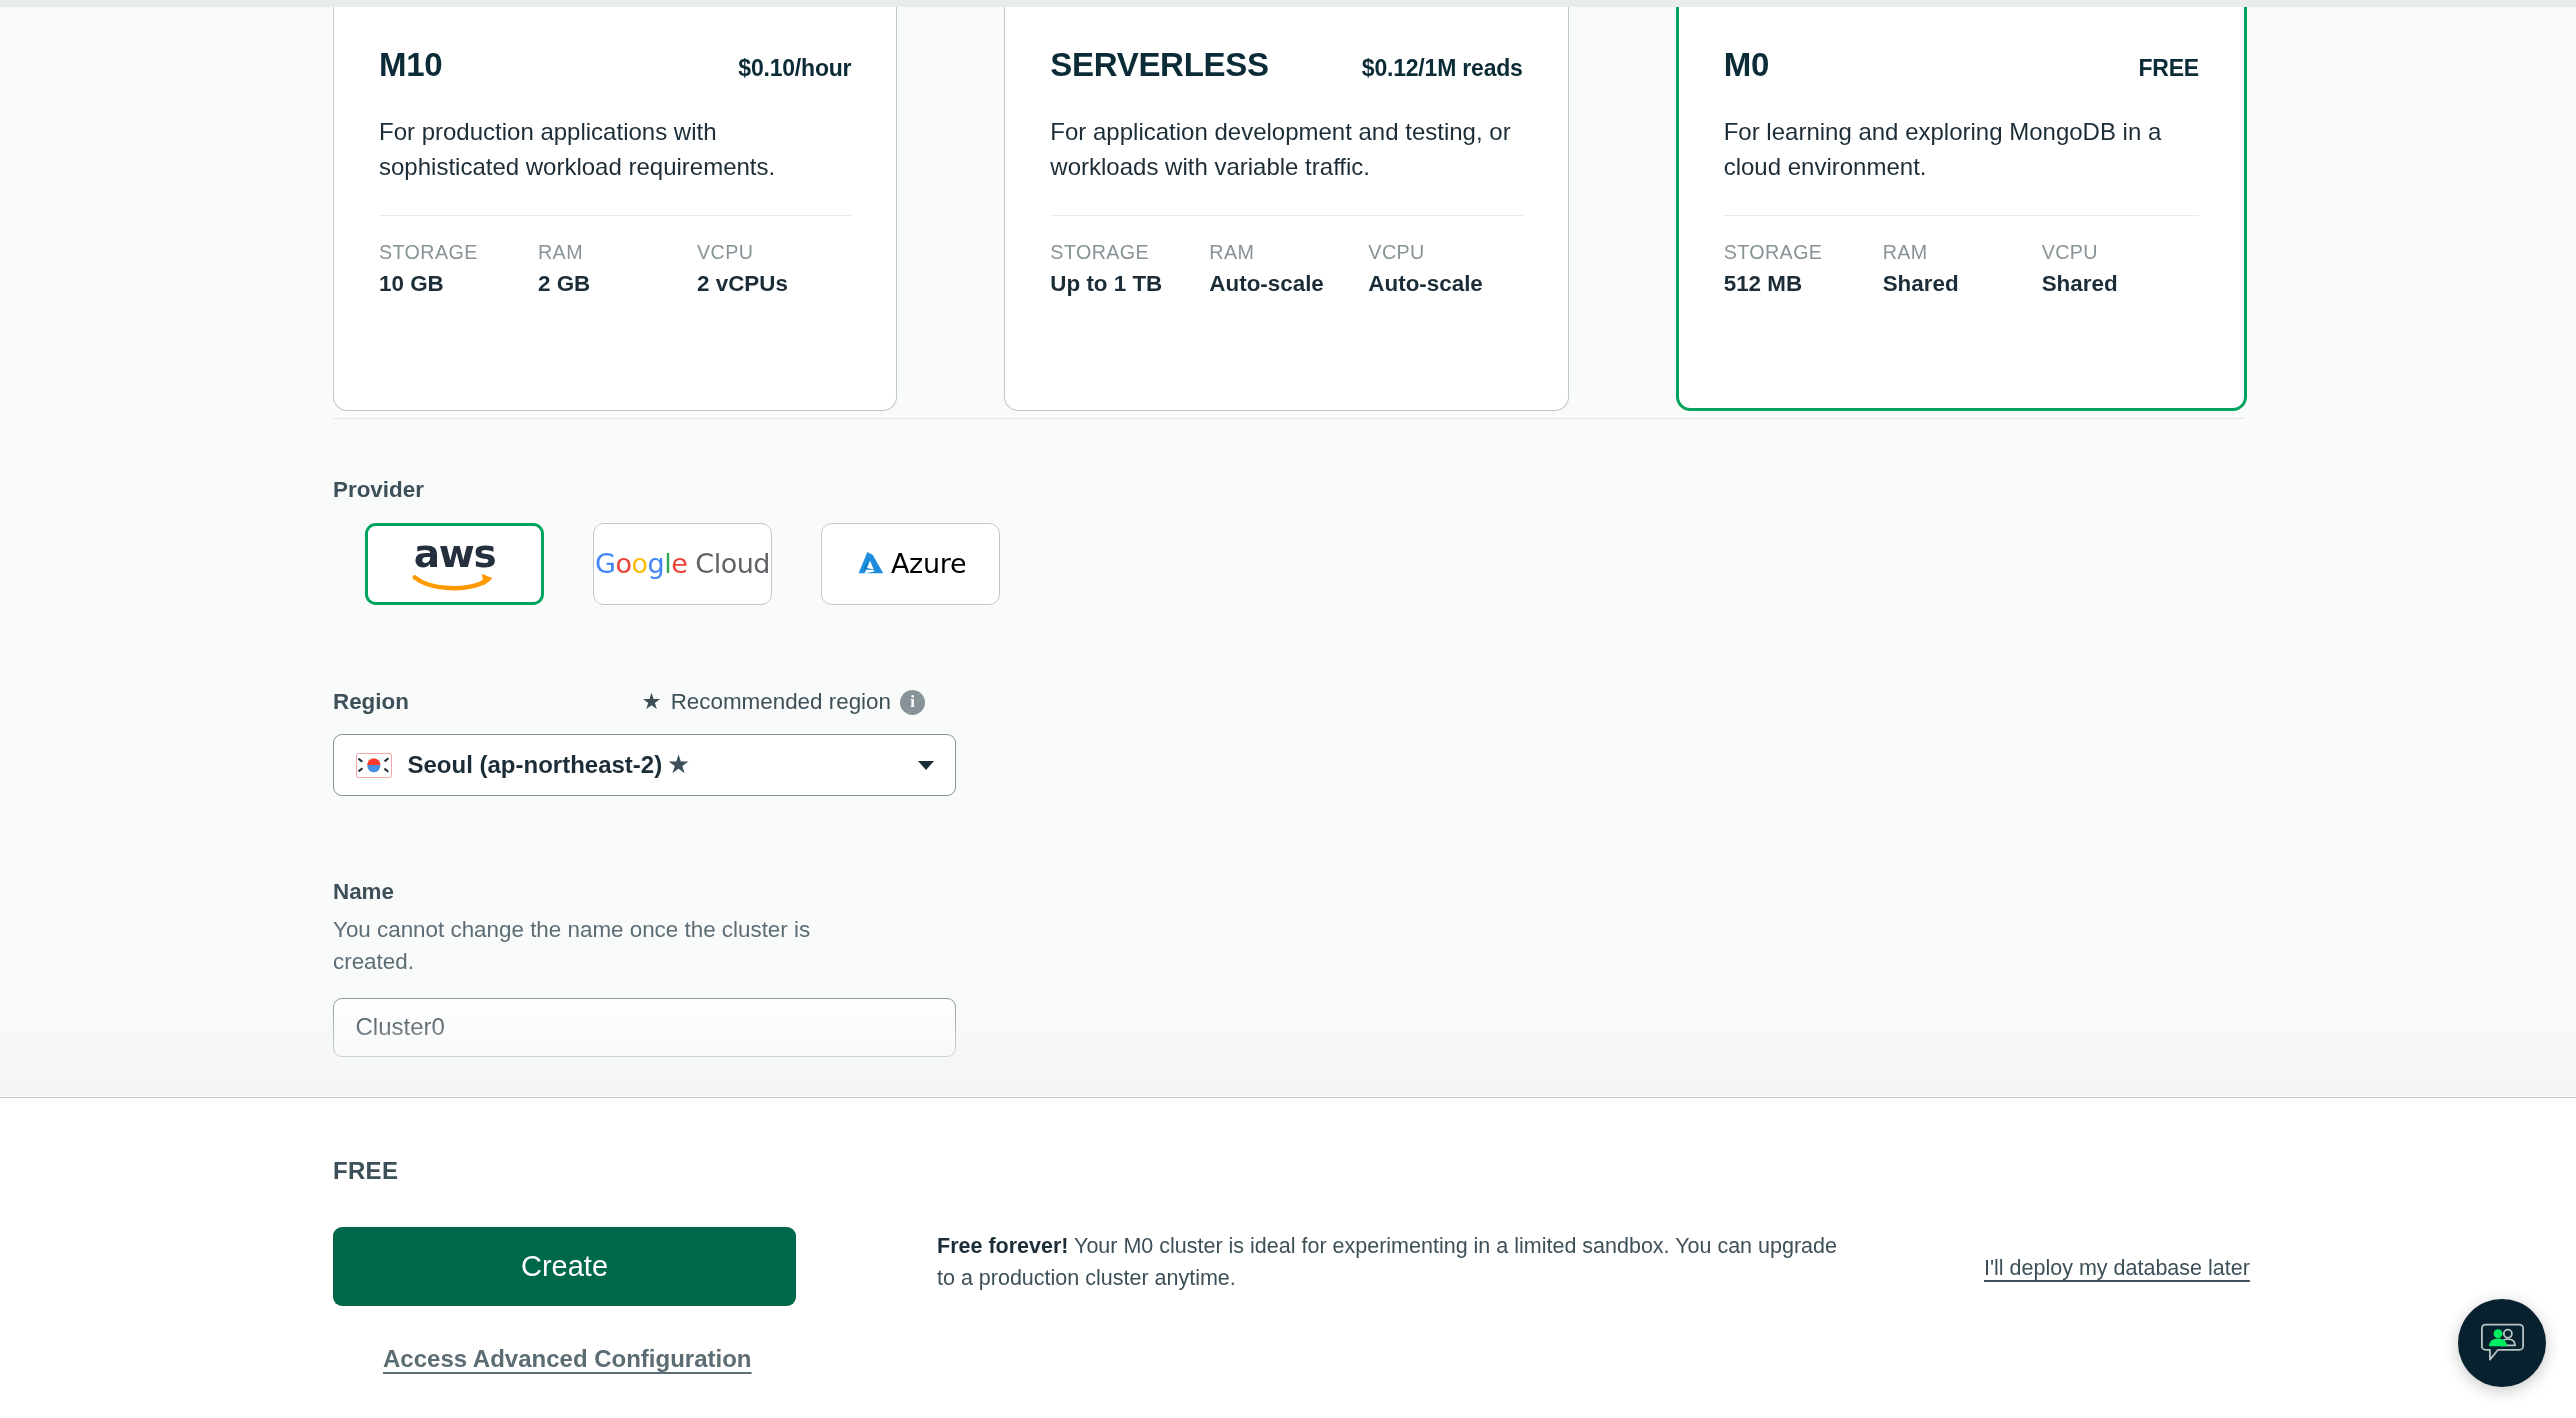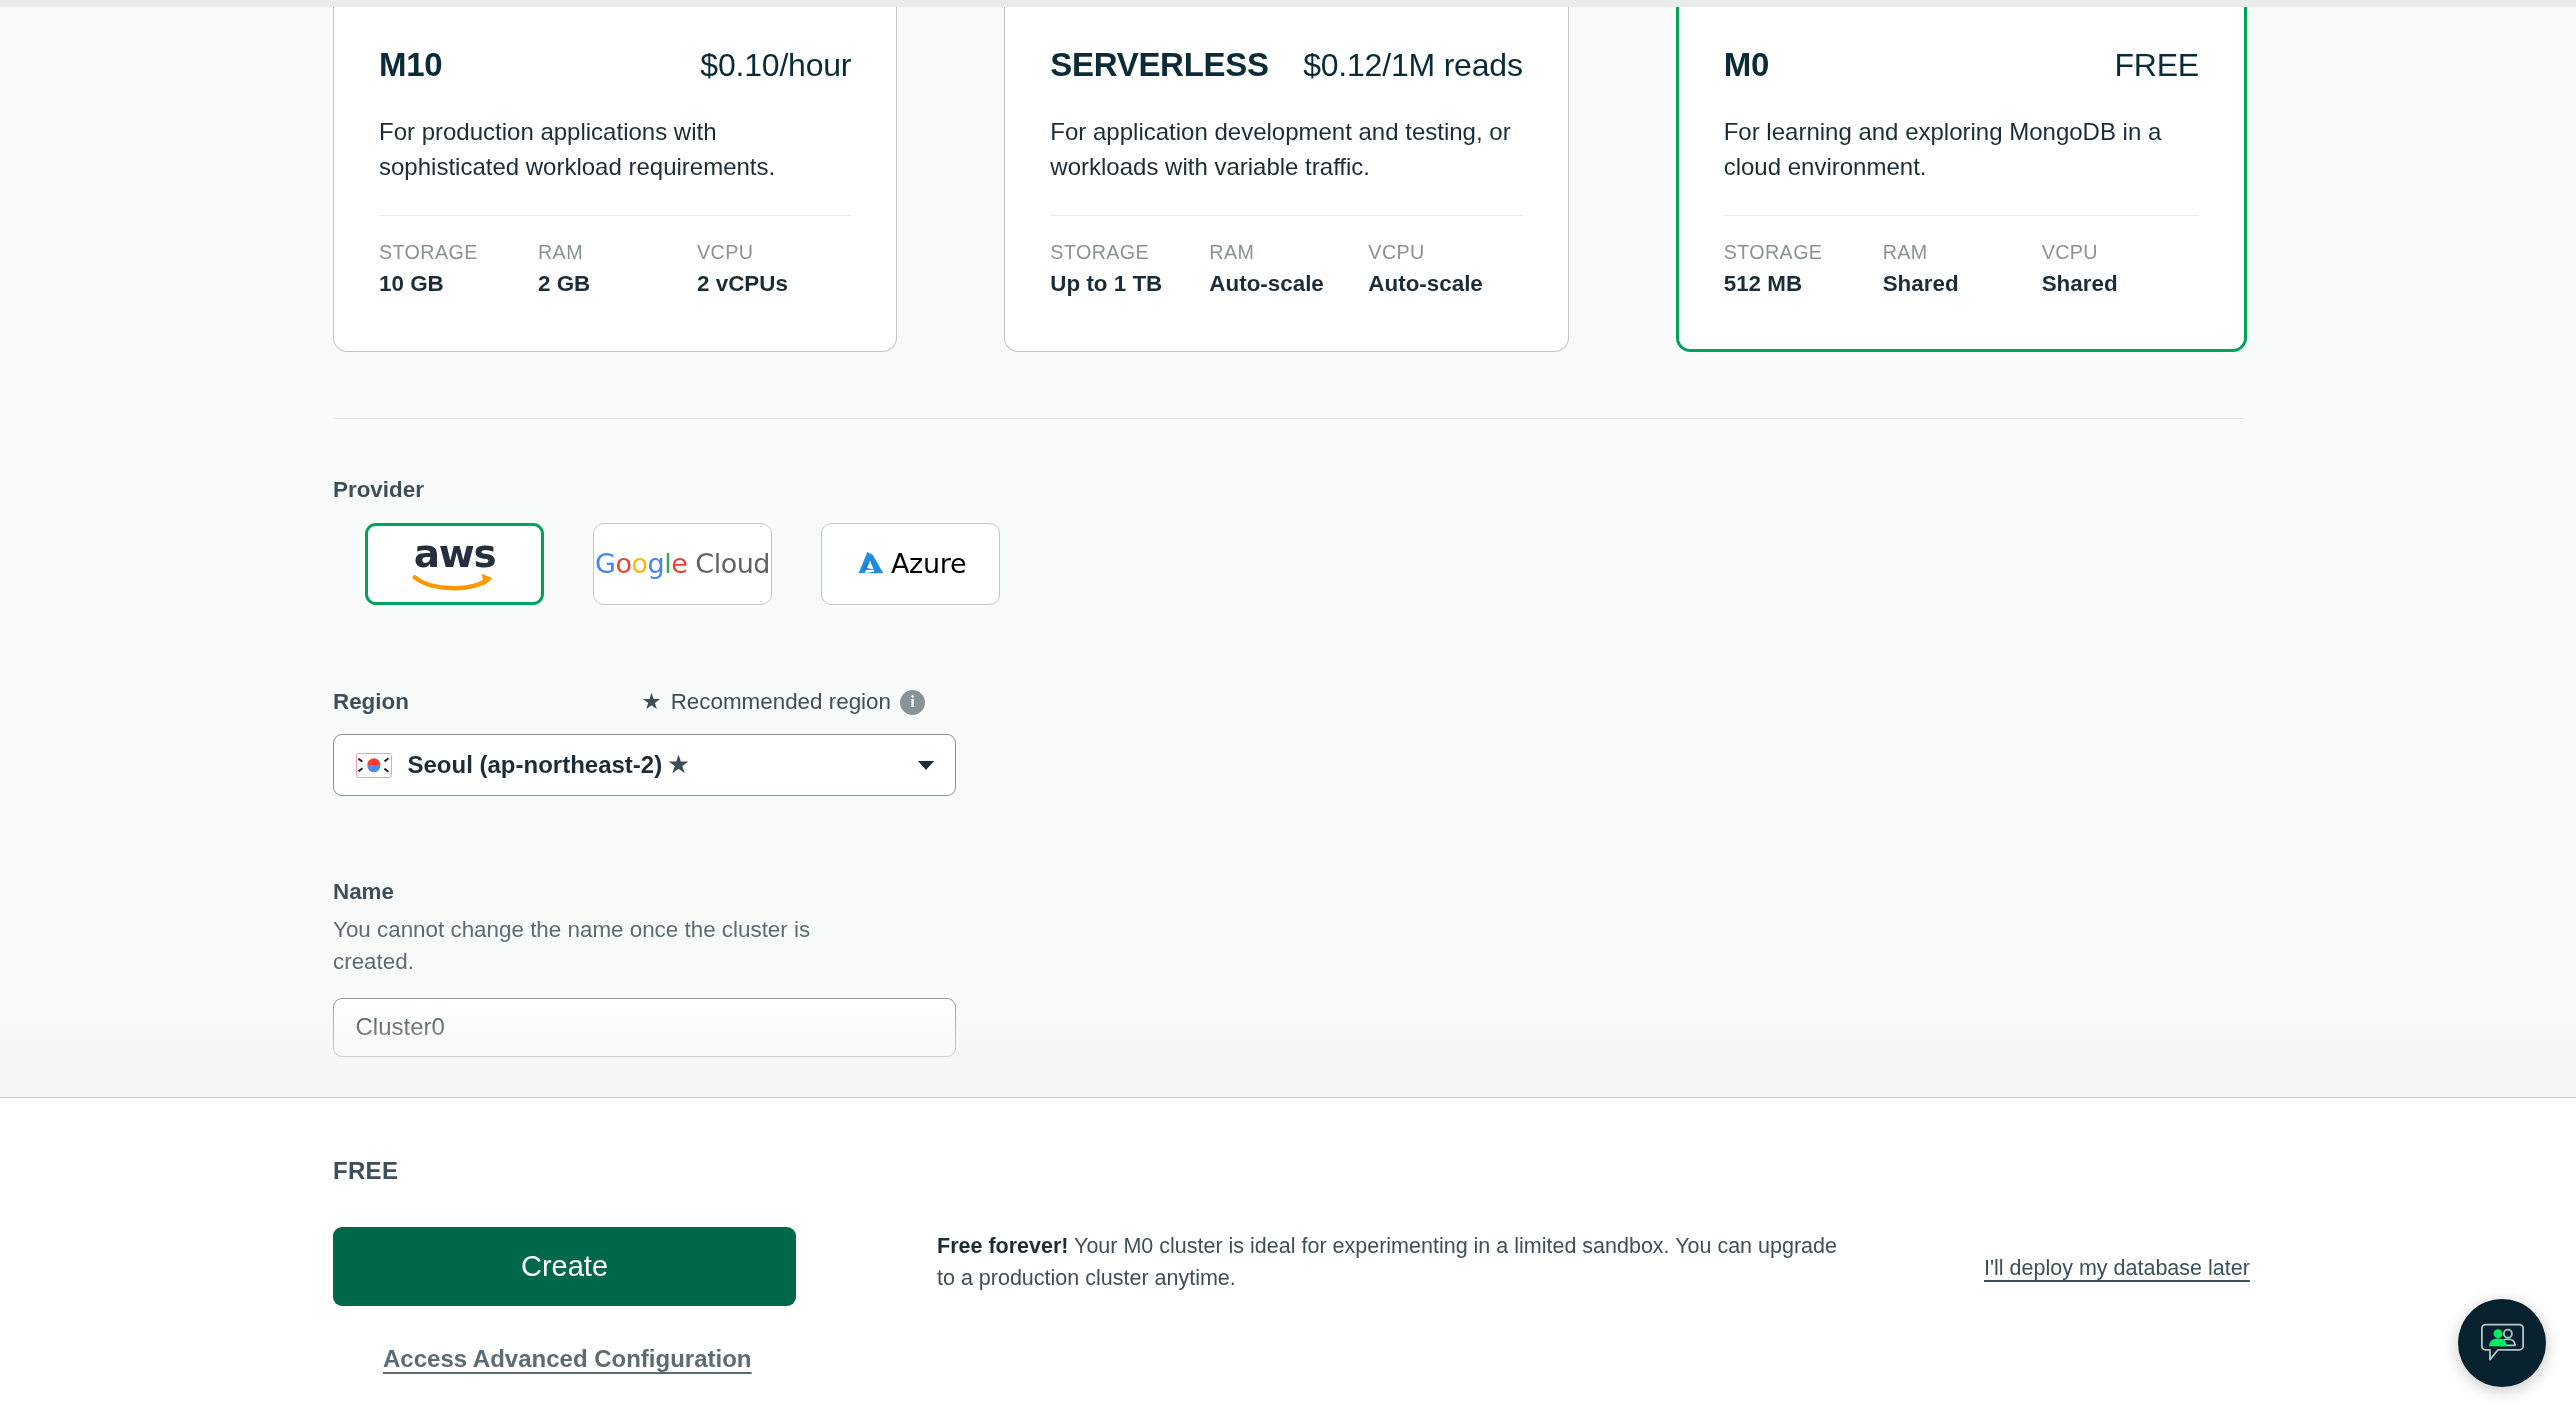--- a/index.html
+++ b/index.html
@@ -41,21 +41,21 @@
     position: absolute;
     top: 0px;
     left: 333px;
     width: 1914px;
     display: flex;
     gap: 107px;
   }
 
   .tier-card {
     width: 566px;
-    height: 345px;
+    height: 404px;
     background: #FFFFFF;
     border: 1.8px solid #C1C7C6;
     border-top: none;
     border-radius: 0 0 14.3px 14.3px;
     padding: 39px 45px 0 45px;
     position: relative;
   }
 
   .tier-card.selected {
     border-color: #00A35C;
@@ -71,22 +71,22 @@
   }
 
   .tier-name {
     font-size: 33px;
     font-weight: 700;
     letter-spacing: -0.3px;
     color: #0B2B36;
   }
 
   .tier-price {
-    font-size: 32px;
-    font-weight: 400;
+    font-size: 23px;
+    font-weight: 700;
     color: #0B2B36;
     letter-spacing: -0.2px;
   }
 
   .tier-desc {
     margin-top: 29.5px;
     font-size: 24px;
     line-height: 1.48;
     color: #1C2D38;
     max-width: 474px;

